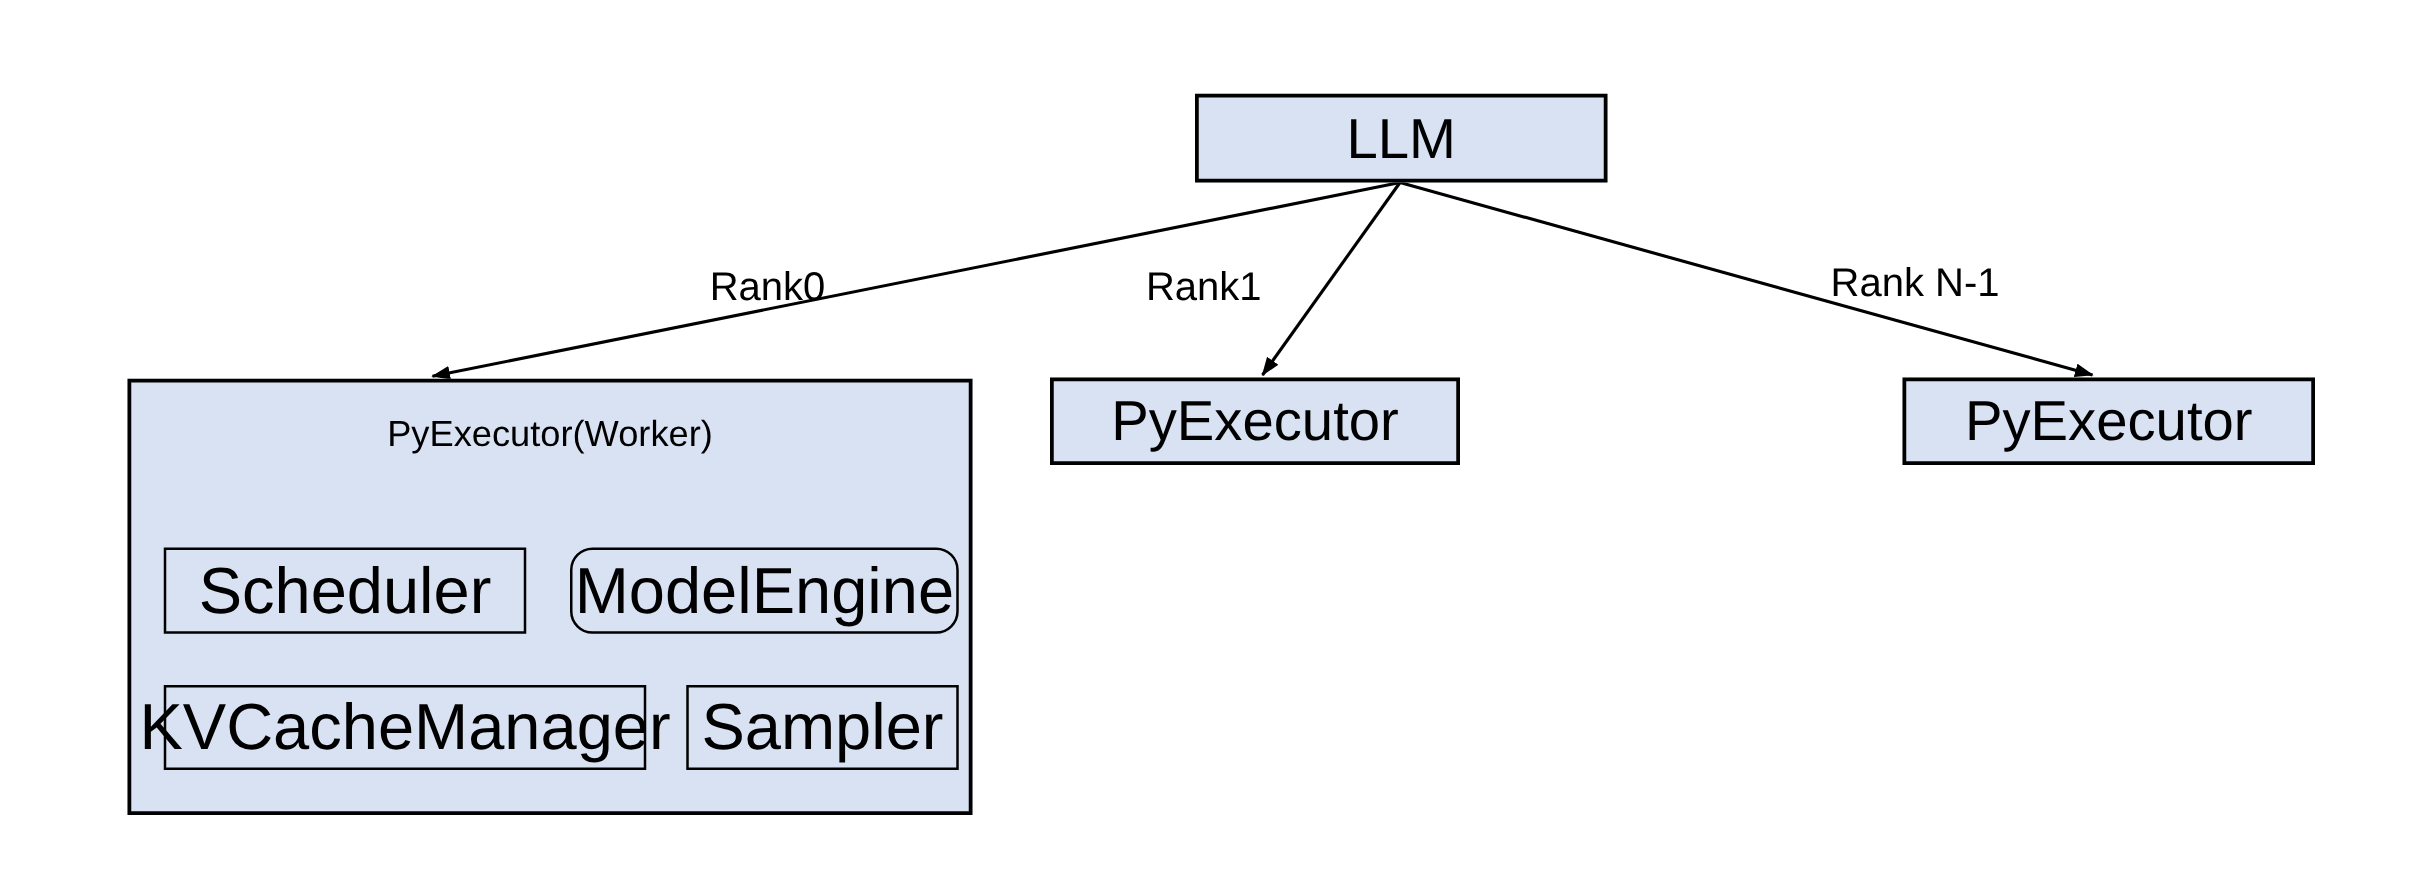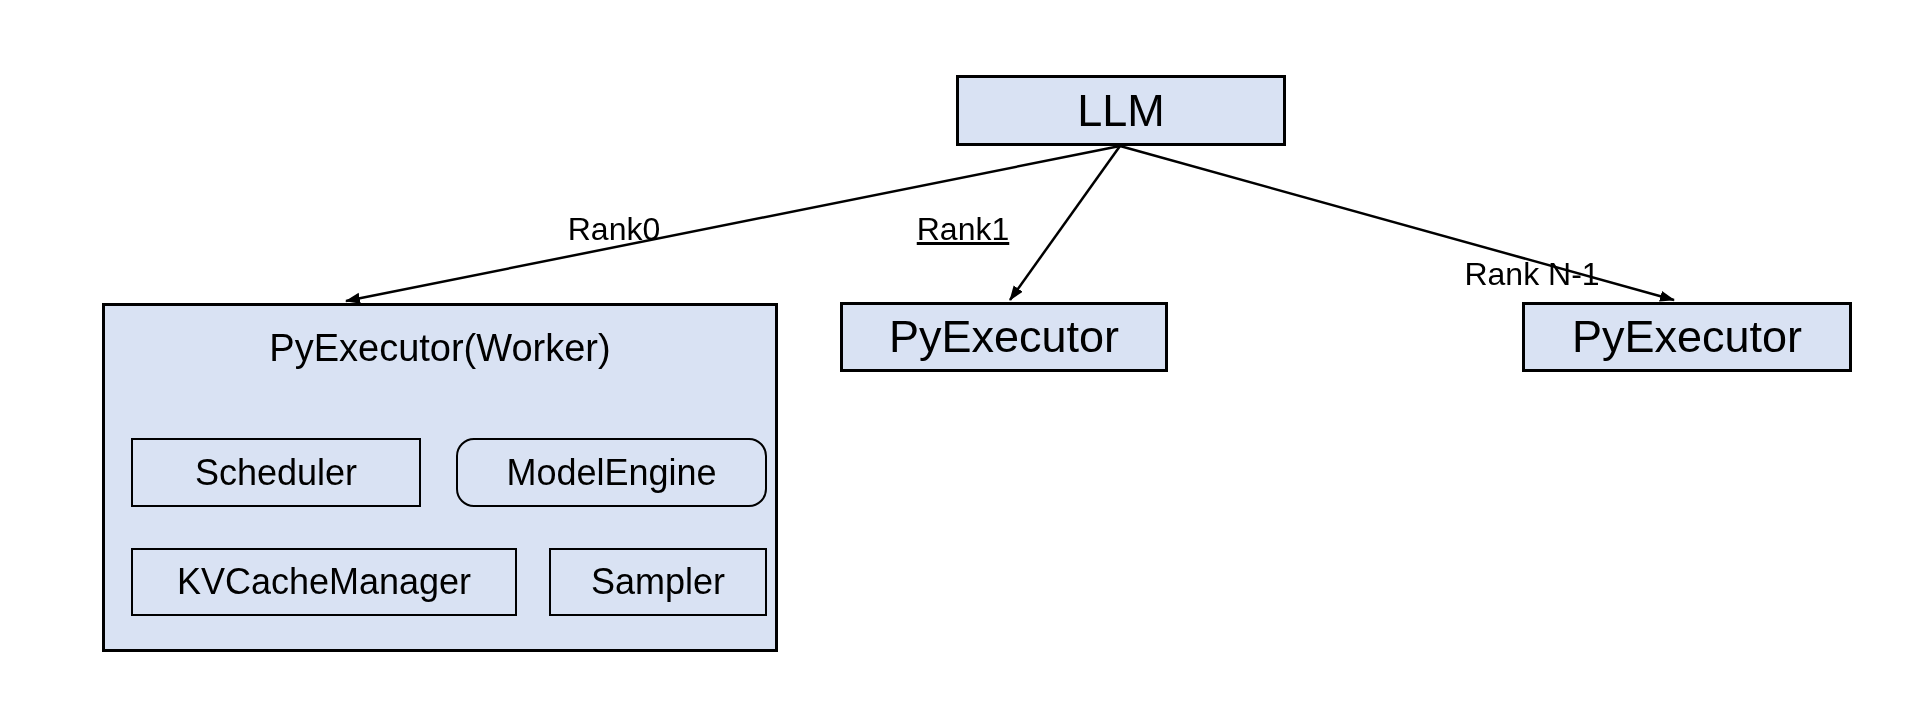--- a/index.html
+++ b/index.html
@@ -30,42 +30,42 @@
   .node-title{font-size:45px;line-height:1.1;white-space:nowrap;}
   .llm-node{left:956px;top:75px;width:330px;height:71px;}
   .pyexec-node-1{left:840px;top:302px;width:328px;height:70px;}
   .pyexec-node-2{left:1522px;top:302px;width:330px;height:70px;}
   .worker-node{
     left:102px;top:303px;width:676px;height:349px;
     display:block;
   }
   .worker-title{
     position:absolute;left:0;top:14px;width:100%;
-    text-align:center;font-size:38px;line-height:56px;white-space:nowrap;
+    text-align:center;font-size:29px;line-height:56px;white-space:nowrap;
   }
   .component{
     position:absolute;
     background:var(--node-fill);
     border:2px solid var(--node-border);
     display:flex;align-items:center;justify-content:center;
-    font-size:36px;white-space:nowrap;
+    font-size:52px;white-space:nowrap;
   }
   .comp-scheduler{left:26px;top:132px;width:290px;height:69px;}
   .comp-modelengine{left:351px;top:132px;width:311px;height:69px;border-radius:18px;}
   .comp-kvcachemanager{left:26px;top:242px;width:386px;height:68px;}
   .comp-sampler{left:444px;top:242px;width:218px;height:68px;}
   .edge-label{
     position:absolute;
     font-size:32px;line-height:38px;
     text-align:center;white-space:nowrap;
     width:160px;
   }
   .edge-label-0{left:534px;top:210px;}
-  .edge-label-1{left:883px;top:210px;text-decoration:underline;}
-  .edge-label-2{left:1452px;top:207px;margin-top:48px;}
+  .edge-label-1{left:883px;top:210px;}
+  .edge-label-2{left:1452px;top:207px;}
 </style>
 </head>
 <body>
 
 <div class="canvas">
 
   <svg class="arrow-layer" viewBox="0 0 1928 710" xmlns="http://www.w3.org/2000/svg">
     <defs>
       <marker id="arrowhead" markerUnits="userSpaceOnUse" markerWidth="16" markerHeight="12" refX="14" refY="5.5" orient="auto">
         <polygon points="0,0 15,5.5 0,11" fill="#000000"></polygon>

